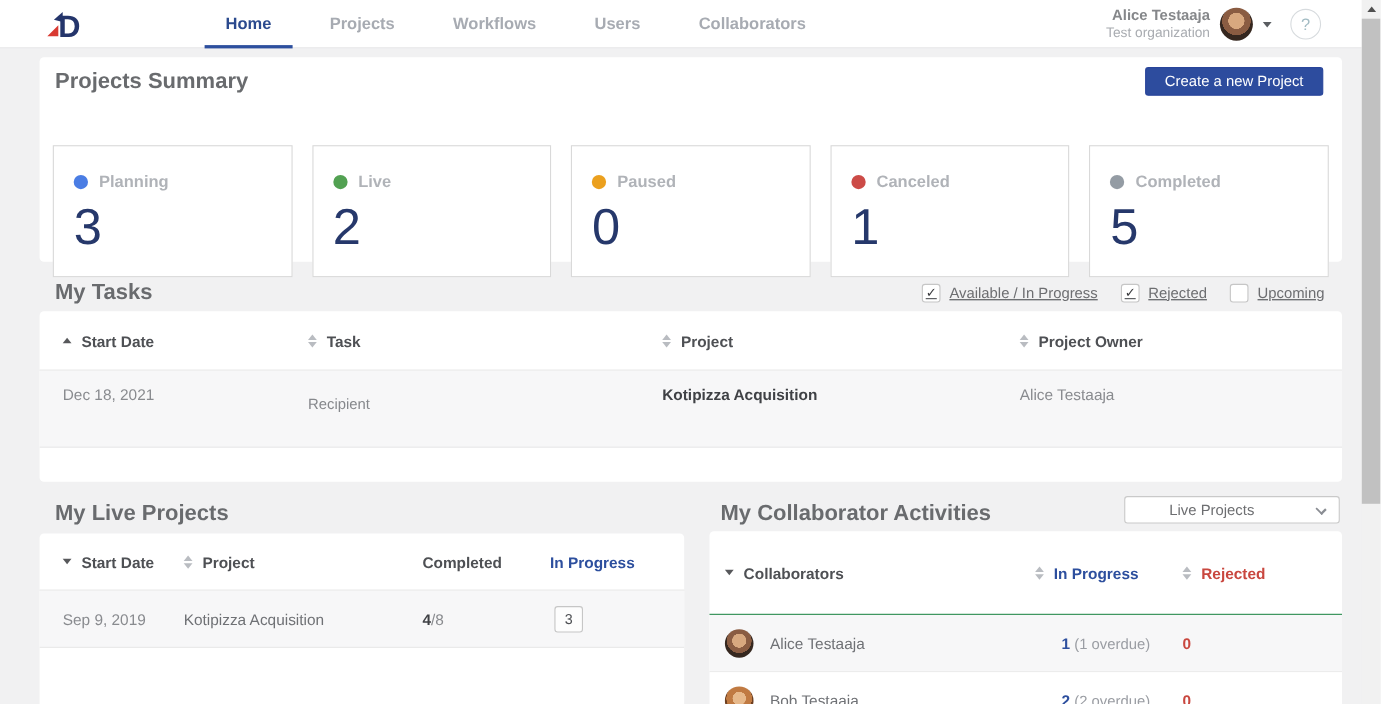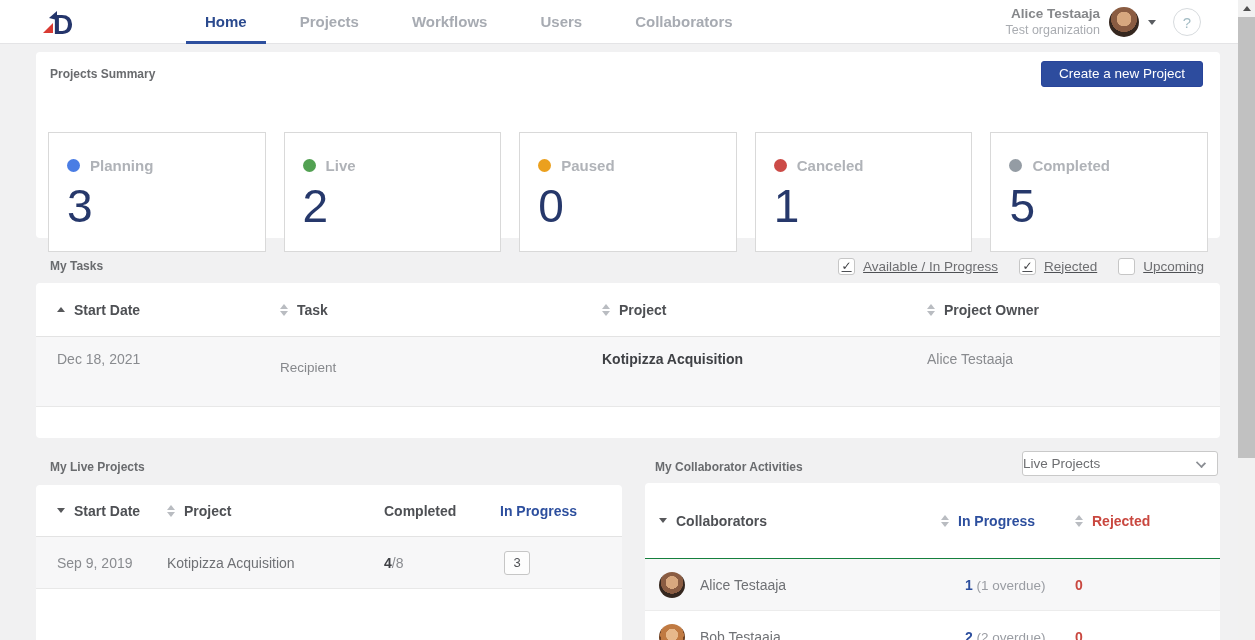--- a/index.html
+++ b/index.html
@@ -25,21 +25,21 @@
   .caret-down { width:0; height:0; border-left:4px solid transparent; border-right:4px solid transparent;
                 border-top:5px solid #5a5d61; cursor:pointer; }
   .help-btn { width:28px; height:28px; margin-left:8px; border:1px solid #d7dbde; border-radius:50%;
               display:flex; align-items:center; justify-content:center; font-size:15px; color:#a3bcc4;
               background:#fff; cursor:pointer; }
 
   
   .summary-band { position:absolute; left:36px; top:52px; width:1184px; height:186px; background:#fff; border-radius:4px; }
   .summary-head { position:absolute; left:14px; right:17px; top:0; height:44px; display:flex;
                   align-items:center; justify-content:space-between; }
-  .section-title { font-size:12px; font-weight:700; color:#696b6e; }
+  .section-title { font-size:20px; font-weight:700; color:#696b6e; }
   .btn-primary { height:26px; padding:0 17px; background:#2d4c9e; border:1px solid #28449a; border-radius:3px;
                  color:#fff; font-size:13.5px; line-height:24px; cursor:pointer; font-family:inherit; }
   .cards-row { position:absolute; left:12px; right:12px; top:52px; height:120px; display:flex; gap:18px;margin-top:28px; }
   .status-card { flex:1; background:#fff; border:1px solid #d9d9d9; padding:24px 18px 0 18px; cursor:pointer; }
   .dot-row { display:flex; align-items:center; gap:10px; }
   .dot { width:13px; height:13px; border-radius:50%; }
   .dot-planning { background:#4a7de4; } .dot-live { background:#52a152; } .dot-paused { background:#eba01e; }
   .dot-canceled { background:#cc4b47; } .dot-completed { background:#949ca4; }
   .status-label { font-size:15px; font-weight:700; color:#b0b3b8; }
   .status-count { margin-top:6px; font-size:46px; font-weight:300; line-height:52px; color:#26386b; }
@@ -67,21 +67,21 @@
   .t-head { height:54px; align-items:center; border-bottom:1px solid #e3e3e3; }
   .t-row { height:70px; background:#f7f7f8; border-bottom:1px solid #e8e8e8; cursor:pointer; }
   .t-cell { padding-top:14px; font-size:14px; }
   .task-sub { margin-top:9px; font-size:13.5px; color:#86888c; }
 
   
   .live-title { position:absolute; left:50px; top:453px; height:28px; display:flex; align-items:center;justify-content:flex-end; }
   .collab-title { position:absolute; left:655px; top:453px; height:28px; display:flex; align-items:center; }
   .dropdown { position:absolute; left:1022px; top:451px; width:196px; height:25px; background:#fff;
               border:1px solid #c9c9c9; border-radius:3px; display:flex; align-items:center; cursor:pointer; }
-  .dropdown-label { font-size:13.5px; color:#6d6e71; }
+  .dropdown-label { padding-left:40px; font-size:13.5px; color:#6d6e71; }
   .chev { position:absolute; right:12px; top:7px; width:8px; height:8px; border-right:2px solid #8a8d93;
           border-bottom:2px solid #8a8d93; transform:rotate(45deg) scale(1,0.8); }
 
   .live-card { position:absolute; left:36px; top:485px; width:586px; height:170px; background:#fff; border-radius:4px 4px 0 0; }
   .l-grid { display:grid; grid-template-columns:110px 217px 116px 1fr; padding-left:21px; align-items:center; }
   .l-head { height:52px; border-bottom:1px solid #e3e3e3; }
   .l-row { height:52px; background:#f7f7f8; border-bottom:1px solid #e8e8e8; font-size:14px; }
   .count-box { width:26px; height:24px; margin-left:4px; background:#fdfdfd; border:1px solid #c6c6c6; border-radius:3px;
                display:flex; align-items:center; justify-content:center; font-size:13px; color:#4e5054; cursor:pointer; }
 

